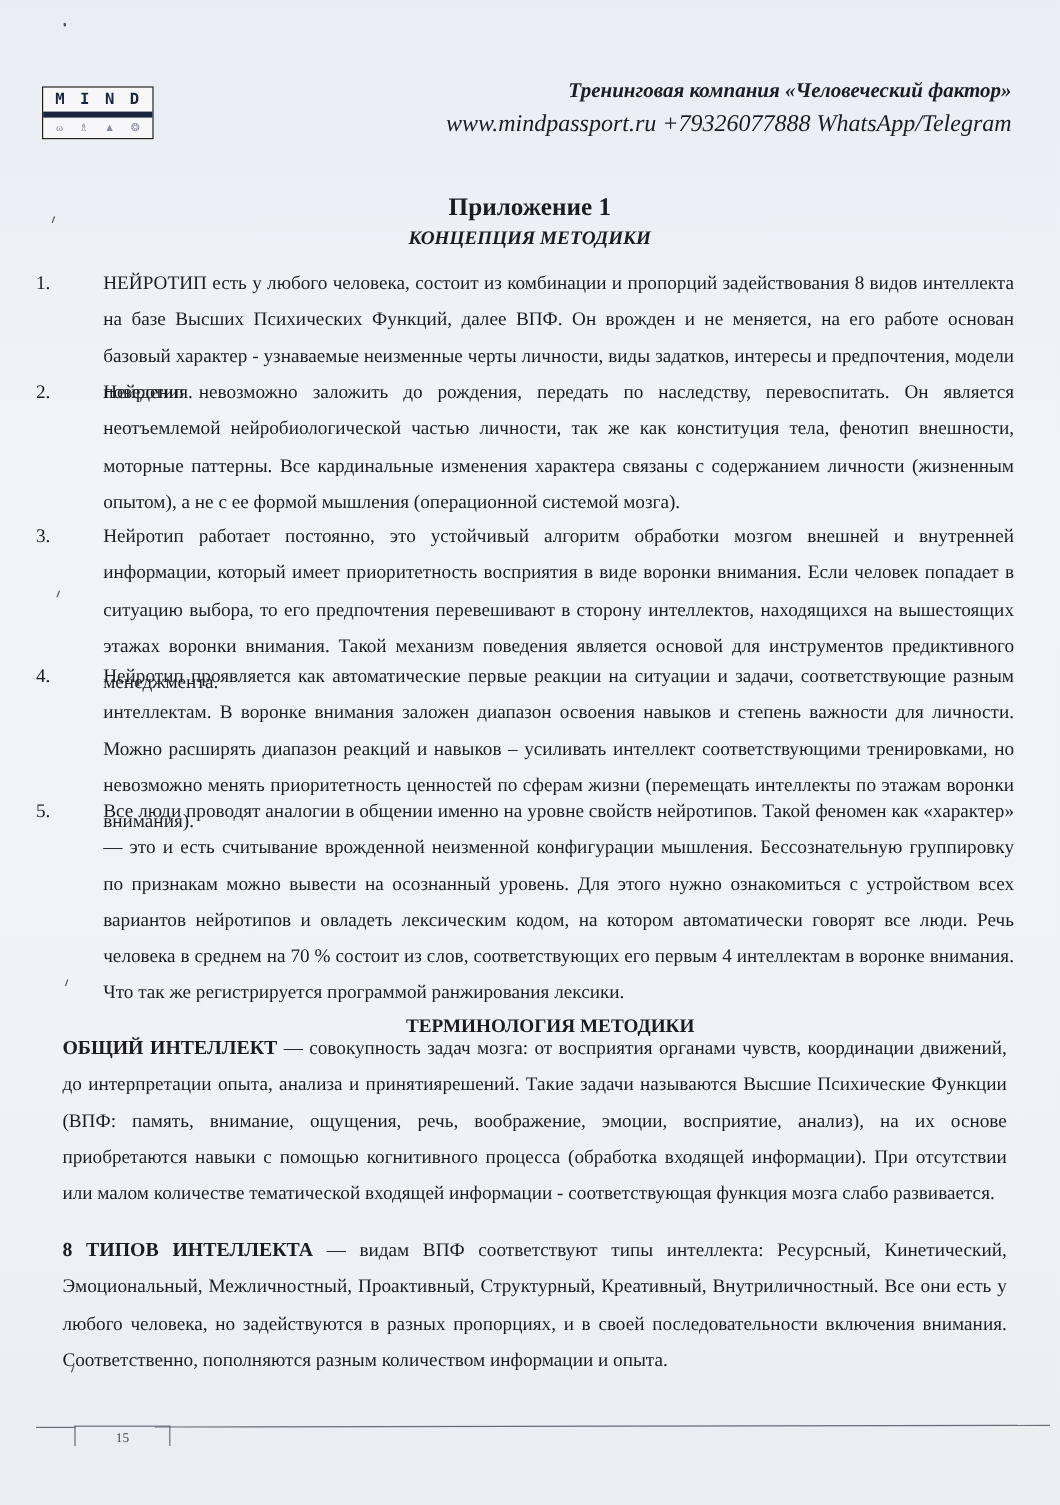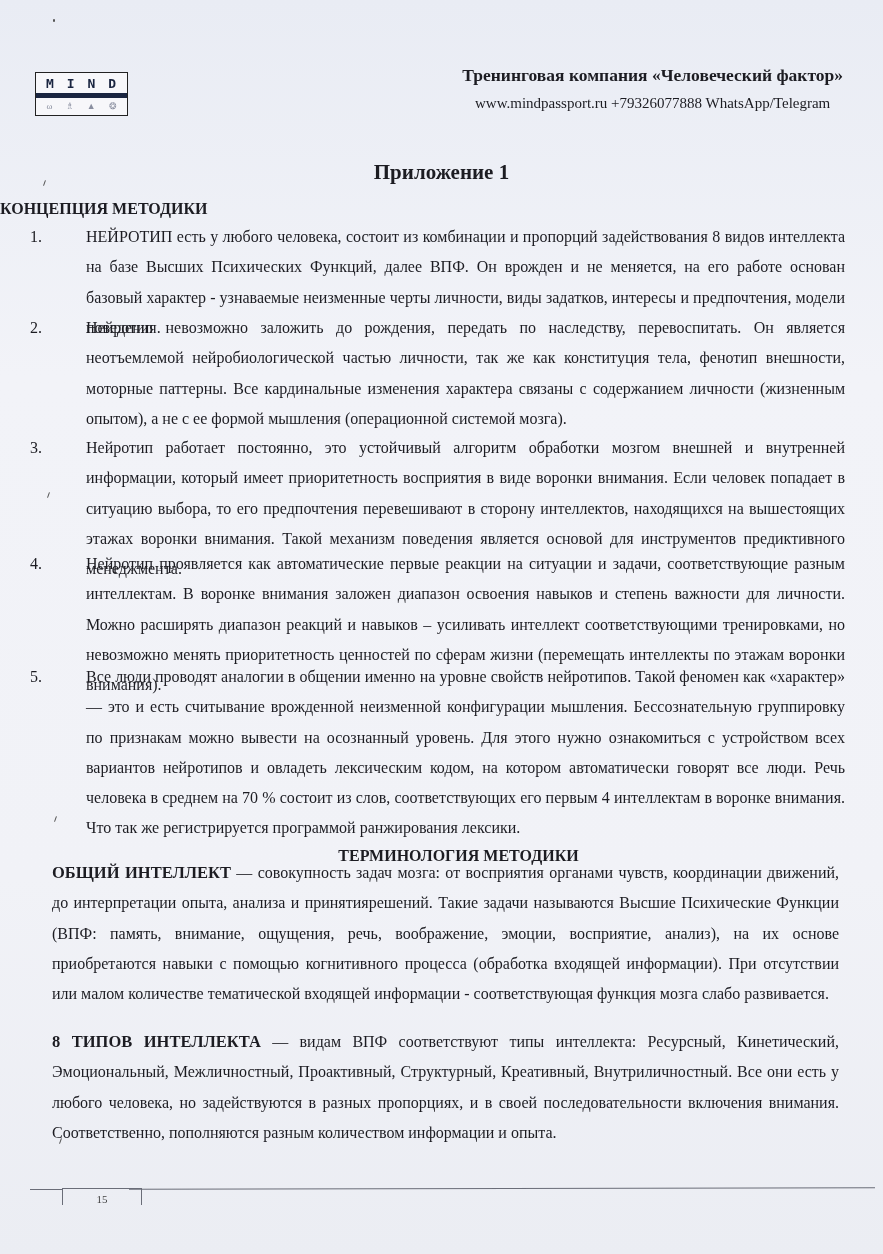--- a/index.html
+++ b/index.html
@@ -25,33 +25,33 @@
     height: 20px; display: flex; justify-content: space-around; align-items: center;
     font-family: "DejaVu Sans Mono", monospace; font-weight: bold; font-size: 13px;
     color: #1a2540; letter-spacing: 1px; padding: 0 4px;
   }
   .logo-bar { height: 5px; background: #1a2540; }
   .logo-bottom {
     height: 15px; display: flex; justify-content: space-around; align-items: center;
     font-size: 9px; color: #8a8fa0; padding: 0 4px;
   }
   .company {
-    position: absolute; right: 40px; top: 64px; text-align: center;
+    position: absolute; right: 40px; top: 64px; text-align: right; font-style: italic;
   }
   .company-name { font-weight: bold; font-size: 17.5px; line-height: 22px; }
-  .company-contacts { font-size: 15px; line-height: 22px; margin-top: 6px; }
+  .company-contacts { font-size: 20px; line-height: 22px; margin-top: 6px; }
 
   
   .title {
     position: absolute; left: 0; right: 0; top: 160px; text-align: center;
     font-weight: bold; font-size: 21px;
   }
   .subtitle {
-    position: absolute; left: 0; right: 0; top: 200px; text-align: left;
-    font-weight: bold; font-size: 16px;
+    position: absolute; left: 0; right: 0; top: 190px; text-align: center;
+    font-weight: bold; font-size: 16px; font-style: italic;
   }
   .section2 {
     position: absolute; left: 0; right: 0; top: 847px; text-align: center;
     font-weight: bold; font-size: 16px; padding-left: 34px;
   }
 
   
   .list { position: absolute; left: 30px; right: 38px; }
   .item { position: absolute; left: 0; right: 0; }
   .num { position: absolute; left: 0; top: 0; width: 30px; font-size: 16px; line-height: 30px; }

